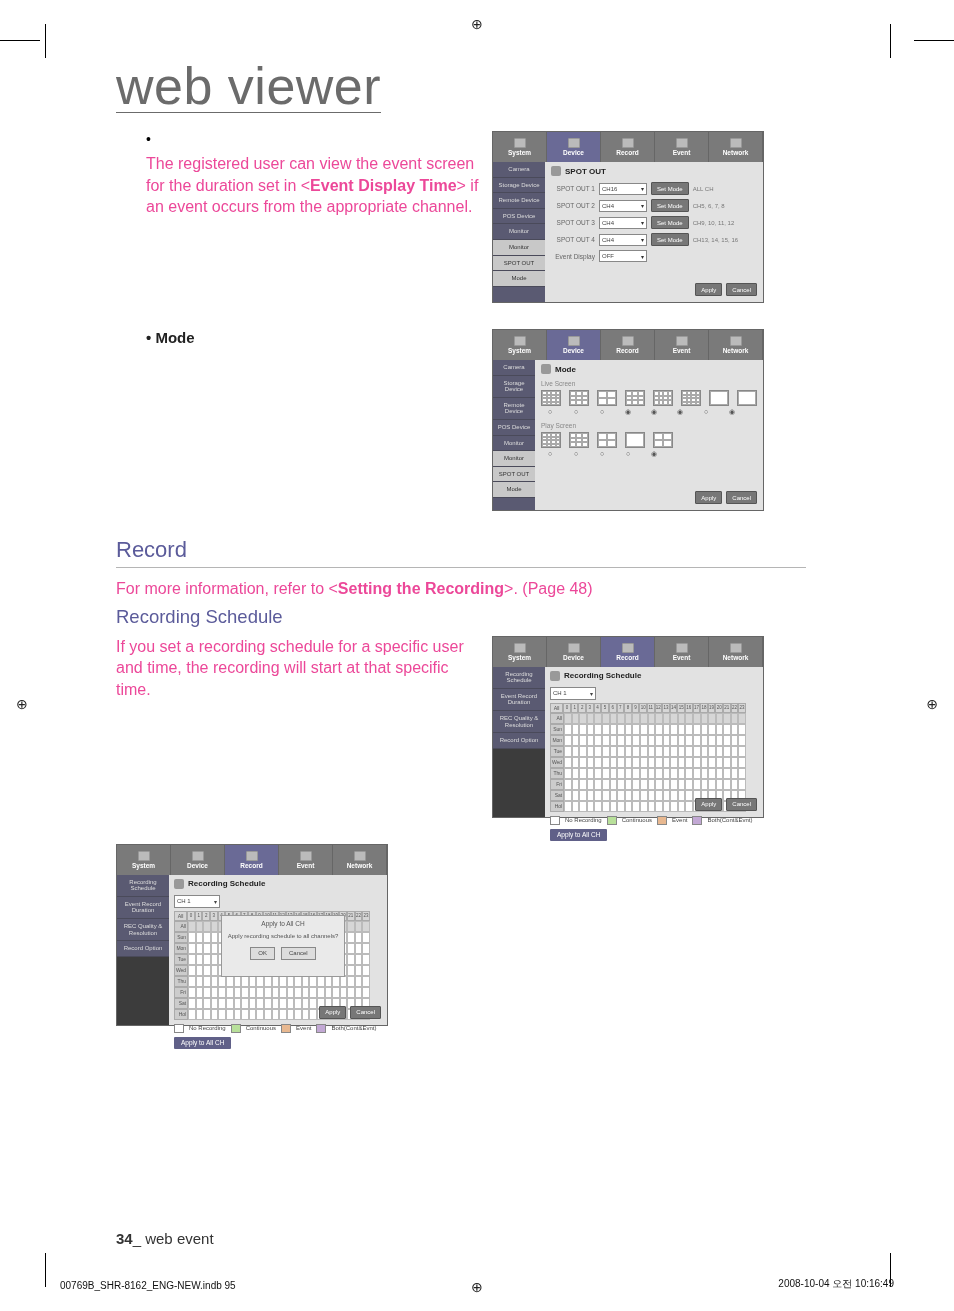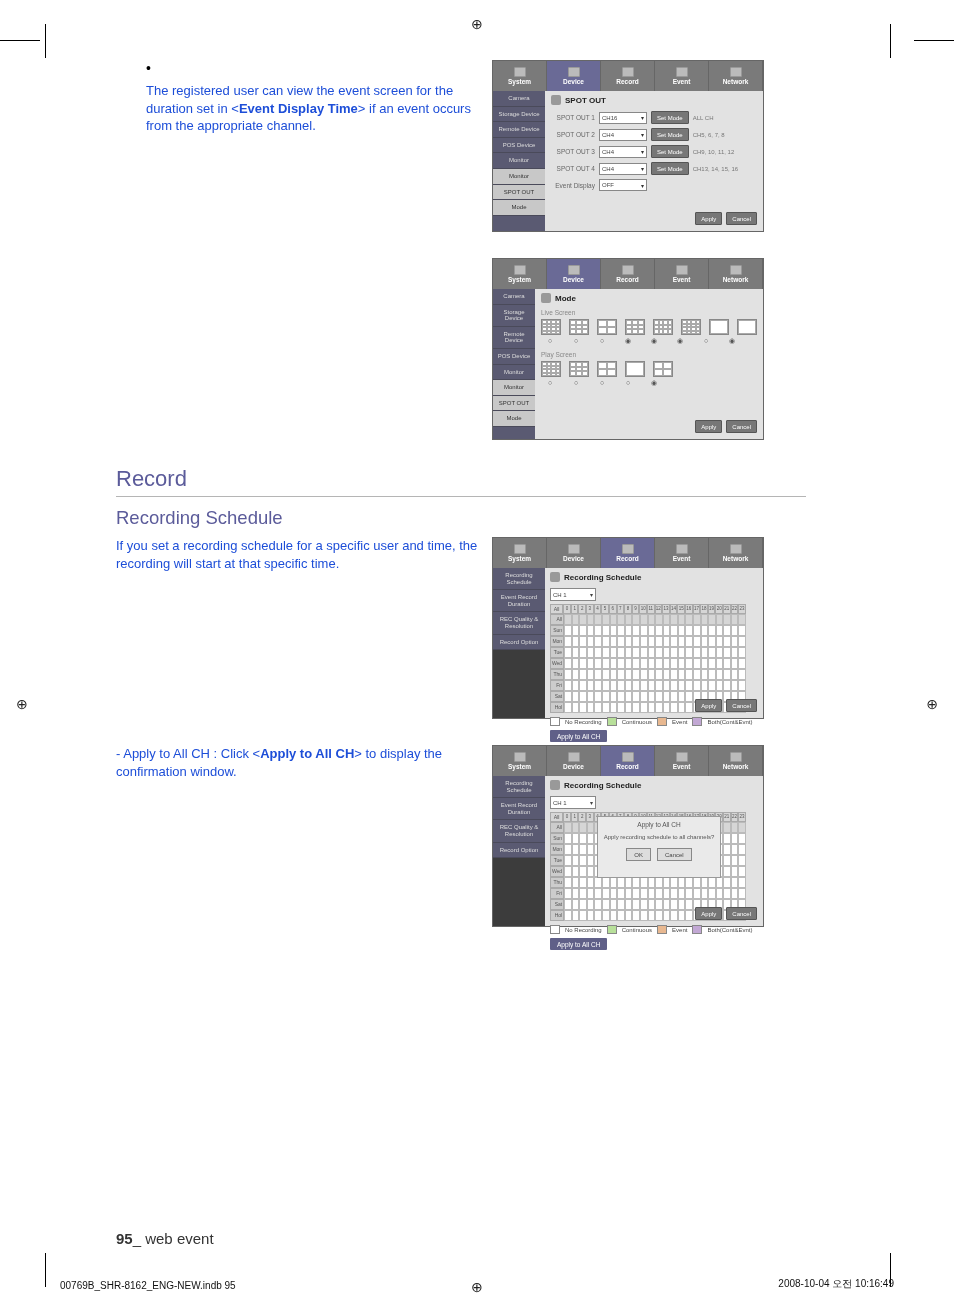--- a/index.html
+++ b/index.html
@@ -61,21 +61,21 @@
   .text-col {
     width: 385px;
     padding-right: 12px;
     box-sizing: border-box;
   }
   .img-col {
     width: 314px;
     flex-shrink: 0;
   }
 
-  .para { font-size: 13px; line-height: 1.35; color:#1d4ed8; }
+  .para { font-size: 16px; line-height: 1.35; color:#ec4899; }
   .bold { font-weight: 700; }
   .bullet { font-size:14px; color:#000; margin-left:30px; margin-bottom:6px;}
   .bullet-heading { font-size:15px; font-weight:700; color:#222; margin-left:30px; margin-bottom:6px;}
   .after-bullet { margin-left:30px; }
 
   .section-heading { font-size:22px; color:#5b5b9a; font-weight:400; margin-bottom:4px; margin-top:4px;}
   .section-underline { height:1px; background:#b5b5b5; margin-bottom:10px; }
   .subheading { font-size:18.5px; color:#5b5b9a; font-weight:400; margin-bottom:8px; margin-top:6px; }
 
   .footer {
@@ -212,20 +212,21 @@
 <span class="reg-mark reg-bottom">⊕</span>
 <div class="crop-tl crop-vln-l"></div>
 <div class="crop-tl crop-vln-r"></div>
 <div class="crop-tl crop-top-line"></div>
 <div class="crop-tl crop-top-line-r"></div>
 <div class="crop-tl crop-vln-bl"></div>
 <div class="crop-tl crop-vln-br"></div>
 
 <div class="page">
   <div class="content">
+    <div class="title">web viewer</div>
 
     
     <div class="row">
       <div class="text-col">
         <div class="bullet">•</div>
         <div class="para after-bullet">
           <span>The registered user can view the event screen for the duration set in &lt;</span><span class="bold">Event Display Time</span><span>&gt; if an event occurs from the appropriate channel.</span>
         </div>
       </div>
       <div class="img-col">
@@ -320,20 +321,21 @@
               </div>
             </div>
           </div>
         </div>
       </div>
     </div>
 
     
     <div class="row">
       <div class="text-col">
+        <div class="bullet-heading">• <span>Mode</span></div>
       </div>
       <div class="img-col">
         <div class="mock m-h-185">
           <div class="tabs">
             <div class="tab">
                 <div class="tabicon"></div>
                 <span>System</span>
               </div>
             <div class="tab active">
                 <div class="tabicon"></div>
@@ -525,20 +527,23 @@
               </div>
             </div>
           </div>
         </div>
       </div>
     </div>
 
     
     <div class="section-heading">Record</div>
     <div class="section-underline"></div>
+    <div class="para">
+      <span>For more information, refer to &lt;</span><span class="bold">Setting the Recording</span><span>&gt;. (Page 48)</span>
+    </div>
 
     <div class="subheading">Recording Schedule</div>
 
     <div class="row">
       <div class="text-col">
         <div class="para">If you set a recording schedule for a specific user and time, the recording will start at that specific time.</div>
       </div>
       <div class="img-col">
         <div class="mock m-h-185">
           <div class="tabs">
@@ -868,25 +873,20 @@
                 <div class="btn">Cancel</div>
               </div>
             </div>
           </div>
         </div>
       </div>
     </div>
 
     
     <div class="row">
-      <div class="text-col">
-        <div class="para">
-          <span>- Apply to All CH : Click &lt;</span><span class="bold">Apply to All CH</span><span>&gt; to display the confirmation window.</span>
-        </div>
-      </div>
       <div class="img-col">
         <div class="mock m-h-185">
           <div class="tabs">
             <div class="tab">
                 <div class="tabicon"></div>
                 <span>System</span>
               </div>
             <div class="tab">
                 <div class="tabicon"></div>
                 <span>Device</span>
@@ -1219,18 +1219,18 @@
               </div>
             </div>
           </div>
         </div>
       </div>
     </div>
 
   </div>
 
   <div class="footer">
-    <span class="pg">95</span><span>_ web event</span>
+    <span class="pg">34</span><span>_ web event</span>
   </div>
 </div>
 
 <div class="indd">00769B_SHR-8162_ENG-NEW.indb   95</div>
 <div class="indd-right">2008-10-04   오전 10:16:49</div>
 
 </body></html>

